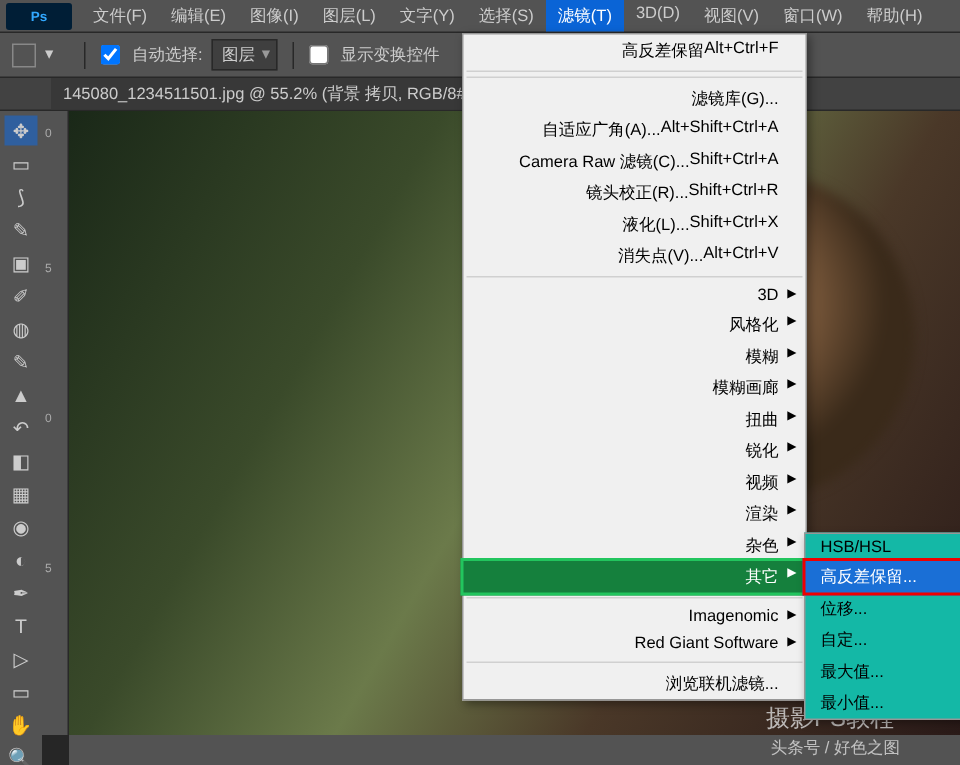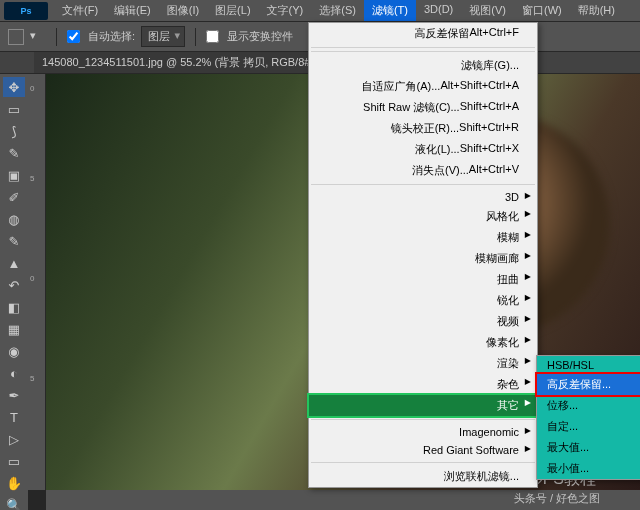--- a/index.html
+++ b/index.html
@@ -123,21 +123,21 @@
     <div class="dd-sep"></div>
     <div class="dd-sep"></div>
     <div class="dd-item">
       <span>滤镜库(G)...</span>
     </div>
     <div class="dd-item">
       <span>自适应广角(A)...</span>
       <span>Alt+Shift+Ctrl+A</span>
     </div>
     <div class="dd-item">
-      <span>Shift Raw 滤镜(C)...</span>
+      <span>Camera Raw 滤镜(C)...</span>
       <span>Shift+Ctrl+A</span>
     </div>
     <div class="dd-item">
       <span>镜头校正(R)...</span>
       <span>Shift+Ctrl+R</span>
     </div>
     <div class="dd-item">
       <span>液化(L)...</span>
       <span>Shift+Ctrl+X</span>
     </div>
@@ -159,23 +159,20 @@
       <span>模糊画廊</span>
     </div>
     <div class="dd-item has-sub">
       <span>扭曲</span>
     </div>
     <div class="dd-item has-sub">
       <span>锐化</span>
     </div>
     <div class="dd-item has-sub">
       <span>视频</span>
-    </div>
-    <div class="dd-item has-sub">
-      <span>像素化</span>
     </div>
     <div class="dd-item has-sub">
       <span>渲染</span>
     </div>
     <div class="dd-item has-sub">
       <span>杂色</span>
     </div>
     <div class="dd-item has-sub highlight">
       <span>其它</span>
     </div>

